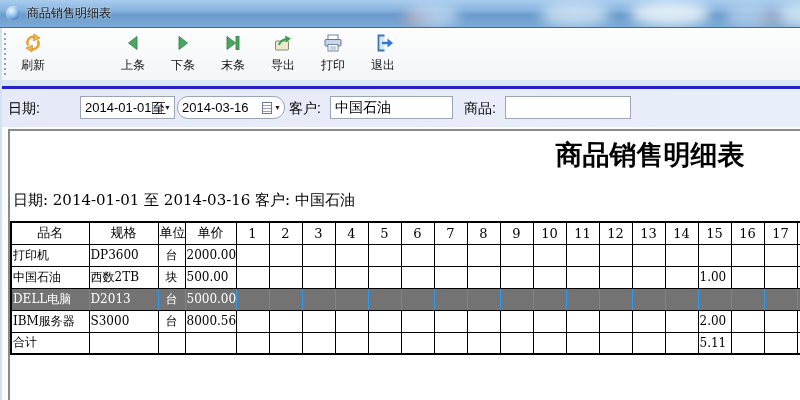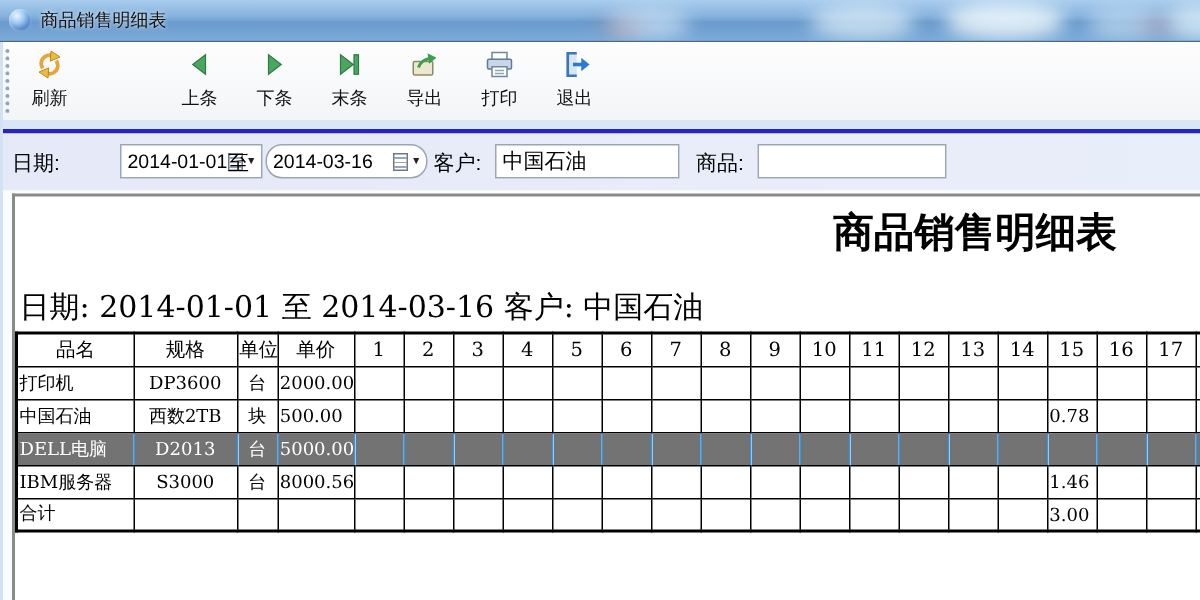--- a/index.html
+++ b/index.html
@@ -56,29 +56,29 @@
 
   
   .report-bg { position:absolute; left:0; top:127px; width:800px; height:273px; background:#FBFCFE; }
   .win-left { position:absolute; left:0; top:28px; width:2px; height:372px; background:#D3E2F3; }
   .page { position:absolute; left:8px; top:129px; width:792px; height:271px; background:#fff;
     border-top:2px solid #8A8A8A; border-left:2px solid #8A8A8A; overflow:hidden; }
   .rep-title { position:absolute; left:640px; top:6px; transform:translateX(-50%);
     font-family:"DejaVu Serif","Liberation Serif",serif; font-size:27px; font-weight:bold;
     color:#000; white-space:nowrap; }
   .rep-subtitle { position:absolute; left:3px; top:60px;
-    font-family:"DejaVu Serif","Liberation Serif",serif; font-size:20px; color:#000; white-space:nowrap; }
+    font-family:"DejaVu Serif","Liberation Serif",serif; font-size:15px; color:#000; white-space:nowrap; }
   .report-table { position:absolute; left:0; top:90px; border-collapse:collapse; table-layout:fixed;
     width:819px; font-family:"DejaVu Serif","Liberation Serif",serif; font-size:12px; color:#000; }
   .report-table th, .report-table td { border:1px solid #000; height:22px; overflow:hidden;
     white-space:nowrap; padding:0 1px; }
   .report-table { border:2px solid #000; }
   .report-table th { font-weight:normal; font-size:13px; text-align:center; }
   .c-name { padding-left:2px; text-align:left; }
-  .c-spec { padding-left:2px; text-align:center; }
+  .c-spec { padding-left:2px; text-align:left; }
   .c-unit { text-align:center; }
   .c-price { padding-left:2px; text-align:left; }
   .c-day { padding-left:2px; text-align:left; }
   tr.total .c-name { text-align:left; }
   tr.sel td { background:#737373; color:#fff; border-left-color:#2B9AF3; border-right-color:#2B9AF3; }
   tr.sel td:first-child { border-left-color:#000; }
 </style>
 </head>
 <body>
 
@@ -281,21 +281,21 @@
           <td class="c-day"></td>
           <td class="c-day"></td>
           <td class="c-day"></td>
           <td class="c-day"></td>
           <td class="c-day"></td>
           <td class="c-day"></td>
           <td class="c-day"></td>
           <td class="c-day"></td>
           <td class="c-day"></td>
           <td class="c-day"></td>
-          <td class="c-day">0.78</td>
+          <td class="c-day">1.00</td>
           <td class="c-day"></td>
           <td class="c-day"></td>
           <td class="c-day"></td>
         </tr>
         <tr class="sel">
           <td class="c-name">DELL电脑</td>
           <td class="c-spec">D2013</td>
           <td class="c-unit">台</td>
           <td class="c-price">5000.00</td>
           <td class="c-day"></td>
@@ -329,21 +329,21 @@
           <td class="c-day"></td>
           <td class="c-day"></td>
           <td class="c-day"></td>
           <td class="c-day"></td>
           <td class="c-day"></td>
           <td class="c-day"></td>
           <td class="c-day"></td>
           <td class="c-day"></td>
           <td class="c-day"></td>
           <td class="c-day"></td>
-          <td class="c-day">1.46</td>
+          <td class="c-day">2.00</td>
           <td class="c-day"></td>
           <td class="c-day"></td>
           <td class="c-day"></td>
         </tr>
         <tr class="total">
           <td class="c-name">合计</td>
           <td class="c-spec"></td>
           <td class="c-unit"></td>
           <td class="c-price"></td>
           <td class="c-day"></td>
@@ -353,20 +353,20 @@
           <td class="c-day"></td>
           <td class="c-day"></td>
           <td class="c-day"></td>
           <td class="c-day"></td>
           <td class="c-day"></td>
           <td class="c-day"></td>
           <td class="c-day"></td>
           <td class="c-day"></td>
           <td class="c-day"></td>
           <td class="c-day"></td>
-          <td class="c-day">3.00</td>
+          <td class="c-day">5.11</td>
           <td class="c-day"></td>
           <td class="c-day"></td>
           <td class="c-day"></td>
         </tr>
       </tbody>
     </table>
 </div>
 
 </body></html>

